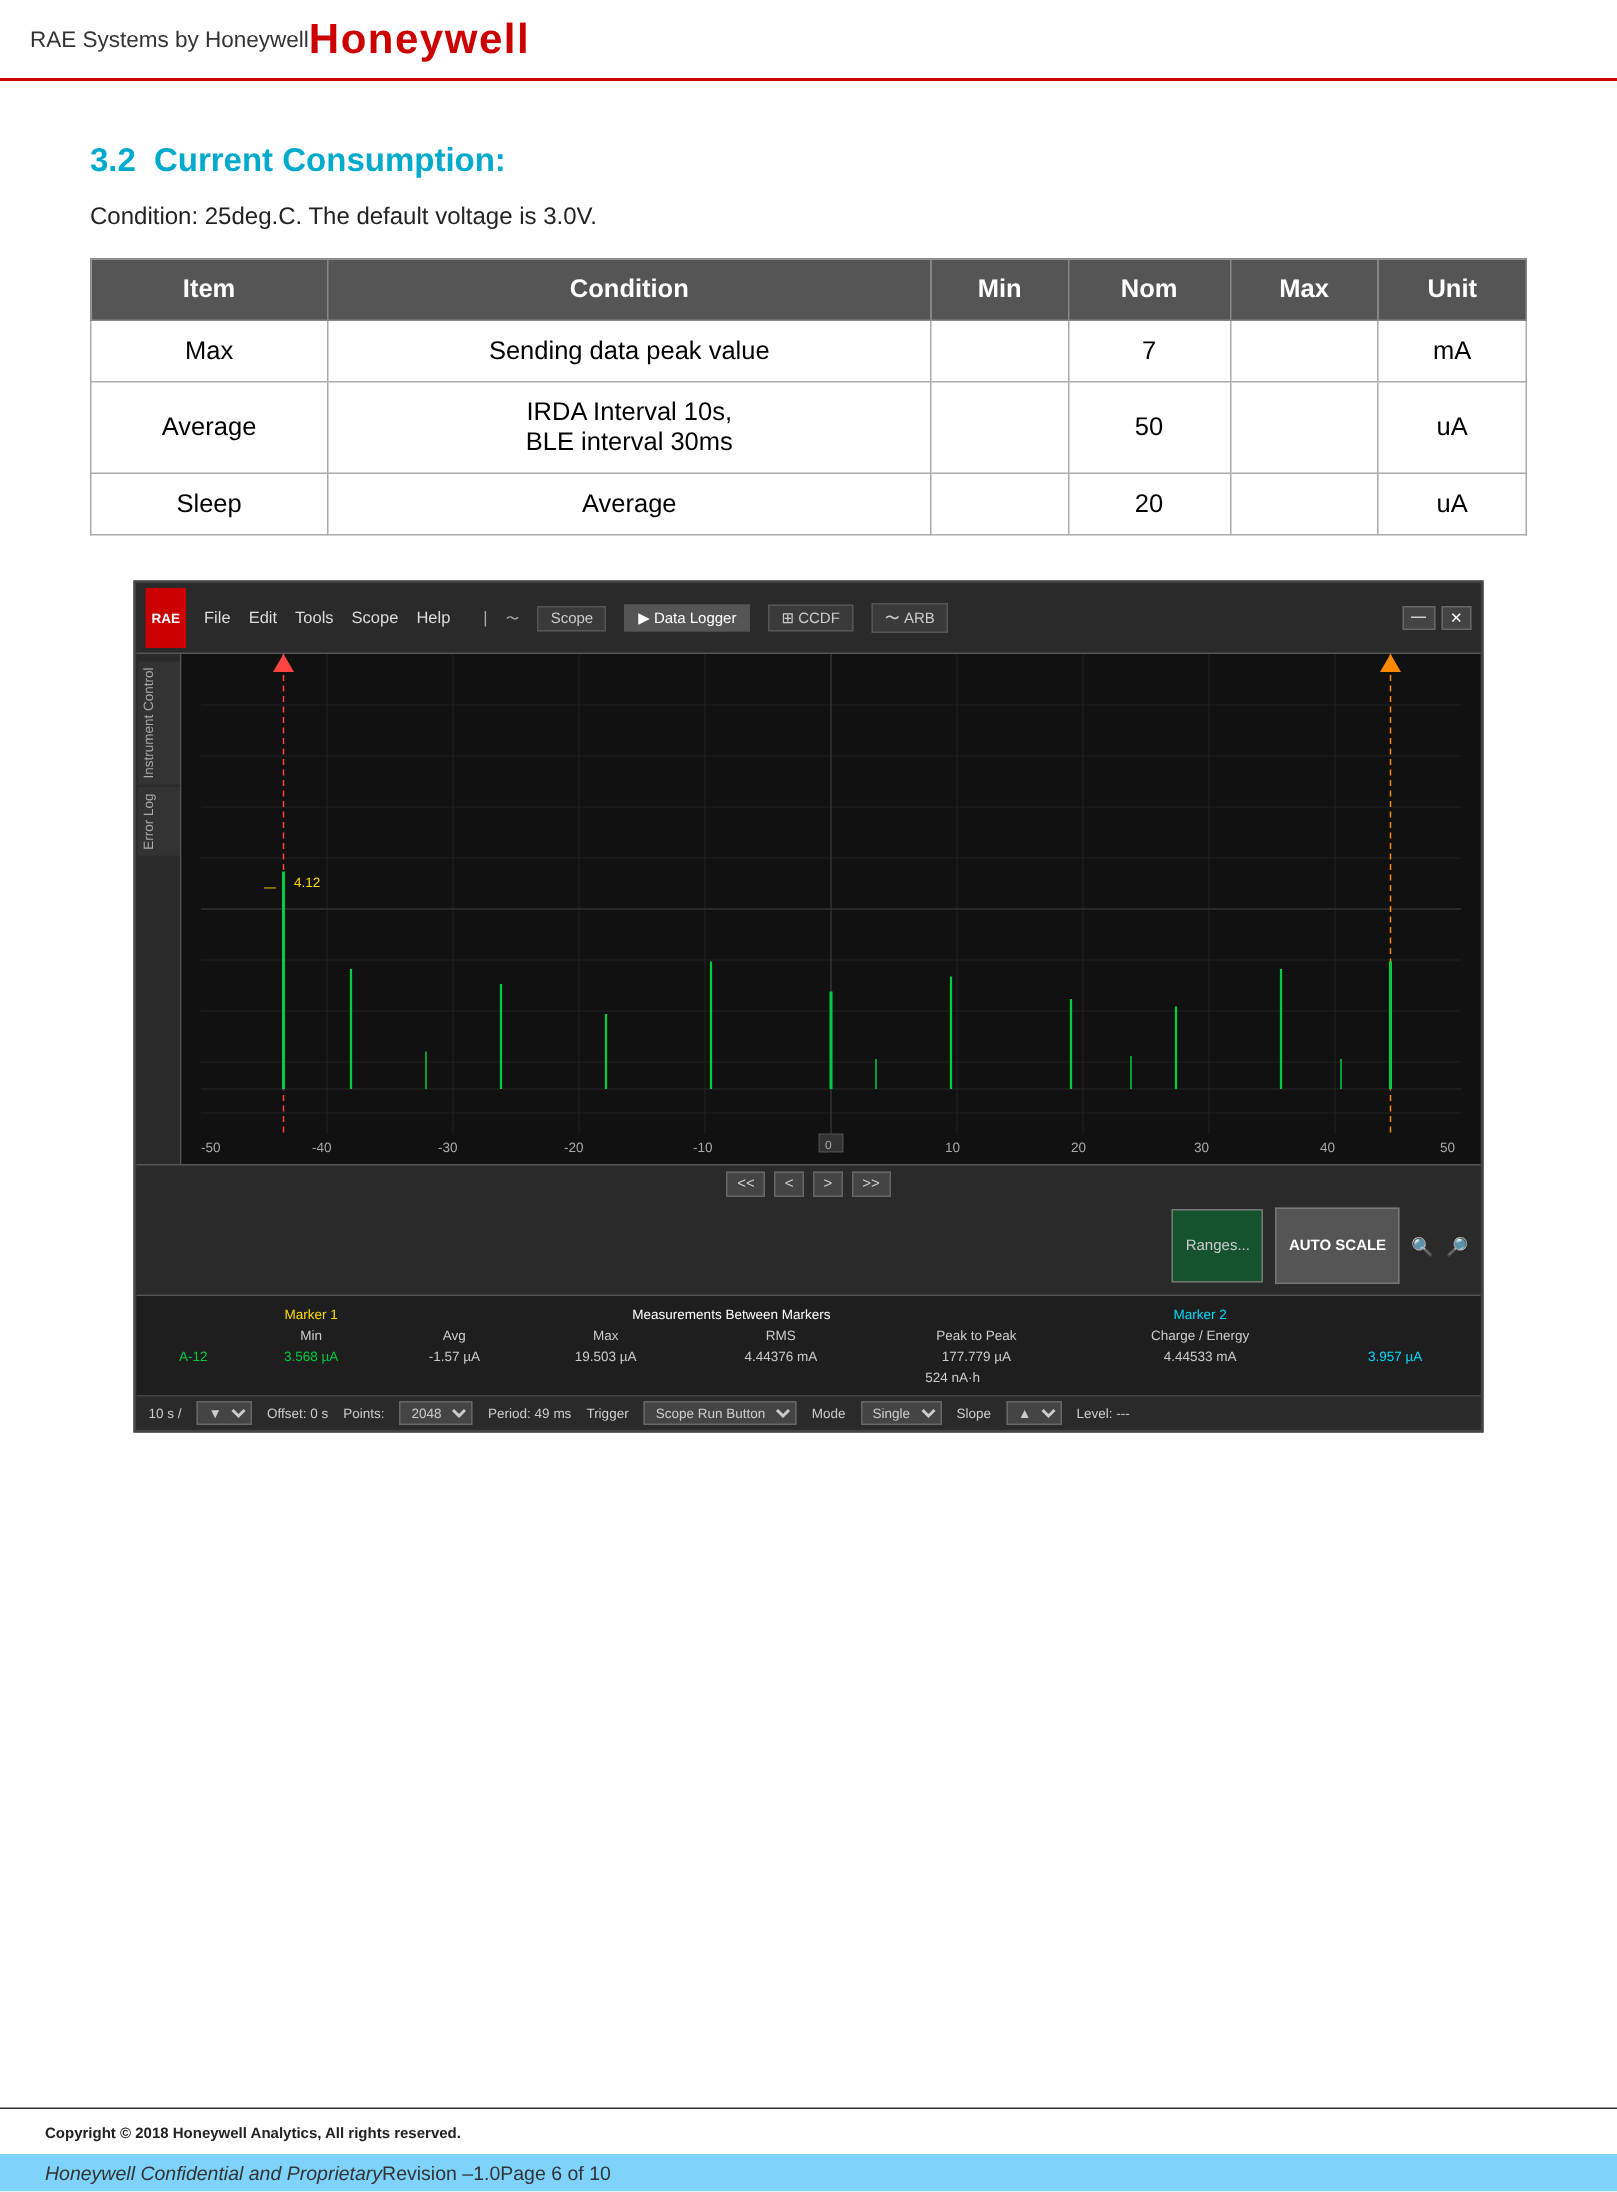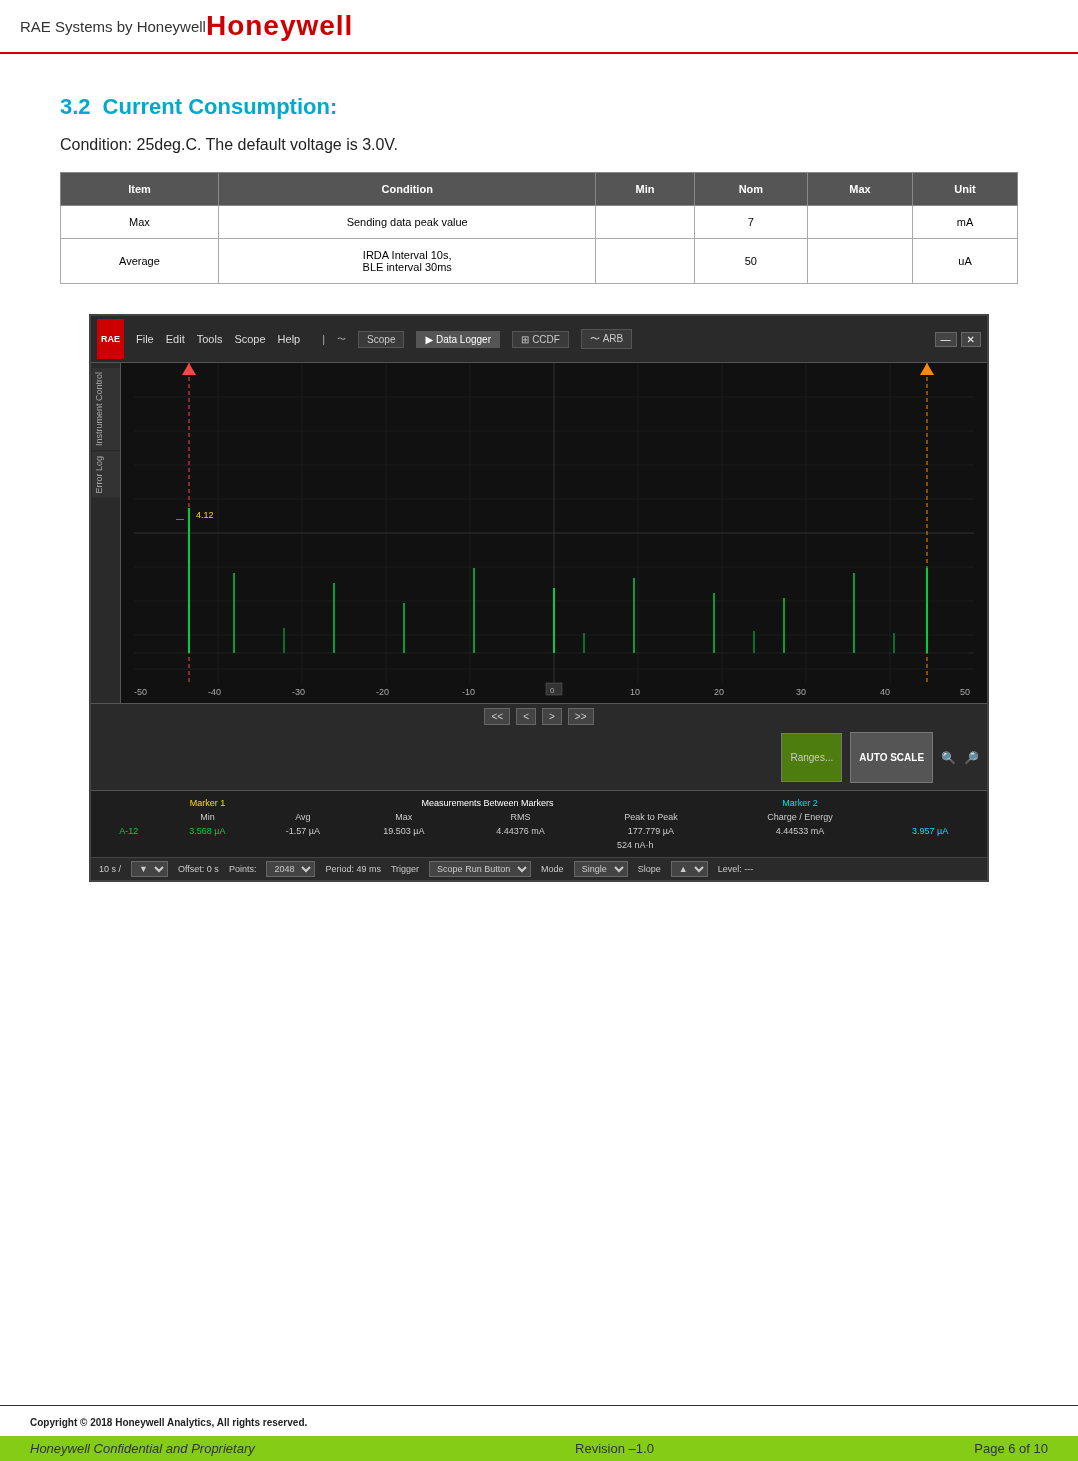--- a/index.html
+++ b/index.html
@@ -60,21 +60,21 @@
       font-size: 16px;
       color: #222;
       margin-bottom: 18px;
     }
 
     
     .data-table {
       width: 100%;
       border-collapse: collapse;
       margin-bottom: 30px;
-      font-size: 11px;
+      font-size: 17px;
     }
     .data-table th {
       background: #555;
       color: #fff;
       font-weight: bold;
       text-align: center;
       padding: 10px 8px;
       border: 1px solid #888;
     }
     .data-table td {
@@ -215,21 +215,21 @@
       cursor: pointer;
     }
     .scope-auto-scale-row {
       display: flex;
       justify-content: flex-end;
       align-items: center;
       gap: 8px;
       padding: 3px 0;
     }
     .scope-ranges-btn {
-      background: #4d7c0f;
+      background: #14532d;
       color: #ccc;
       border: 1px solid #777;
       padding: 18px 8px;
       font-size: 10px;
       cursor: pointer;
     }
     .scope-autoscale-btn {
       background: #555;
       color: #fff;
       border: 1px solid #777;
@@ -311,24 +311,24 @@
       padding: 6px 30px;
     }
     .footer-copyright {
       font-size: 10px;
       font-weight: bold;
       color: #222;
       margin-top: 32px;
     }
     .footer-bottom {
       display: flex;
-      justify-content: space-between;
+      justify-content: flex-start;
       align-items: center;
       padding: 5px 30px;
-      background: #84cc16;
+      background: #7dd3fc;
     }
     .footer-confidential {
       font-size: 13px;
       color: #333;
       font-style: italic;
     }
     .footer-revision {
       font-size: 13px;
       color: #333;
     }
@@ -372,20 +372,28 @@
         <td></td>
         <td>7</td>
         <td></td>
         <td>mA</td>
       </tr>
       <tr>
         <td class="item-col">Average</td>
         <td>IRDA Interval 10s,<br>BLE interval 30ms</td>
         <td></td>
         <td>50</td>
+        <td></td>
+        <td>uA</td>
+      </tr>
+      <tr>
+        <td class="item-col">Sleep</td>
+        <td>Average</td>
+        <td></td>
+        <td>20</td>
         <td></td>
         <td>uA</td>
       </tr>
     </tbody>
   </table>
 
   <div class="scope-container">
     <div class="scope-wrapper">
 
       <div class="scope-menubar">

